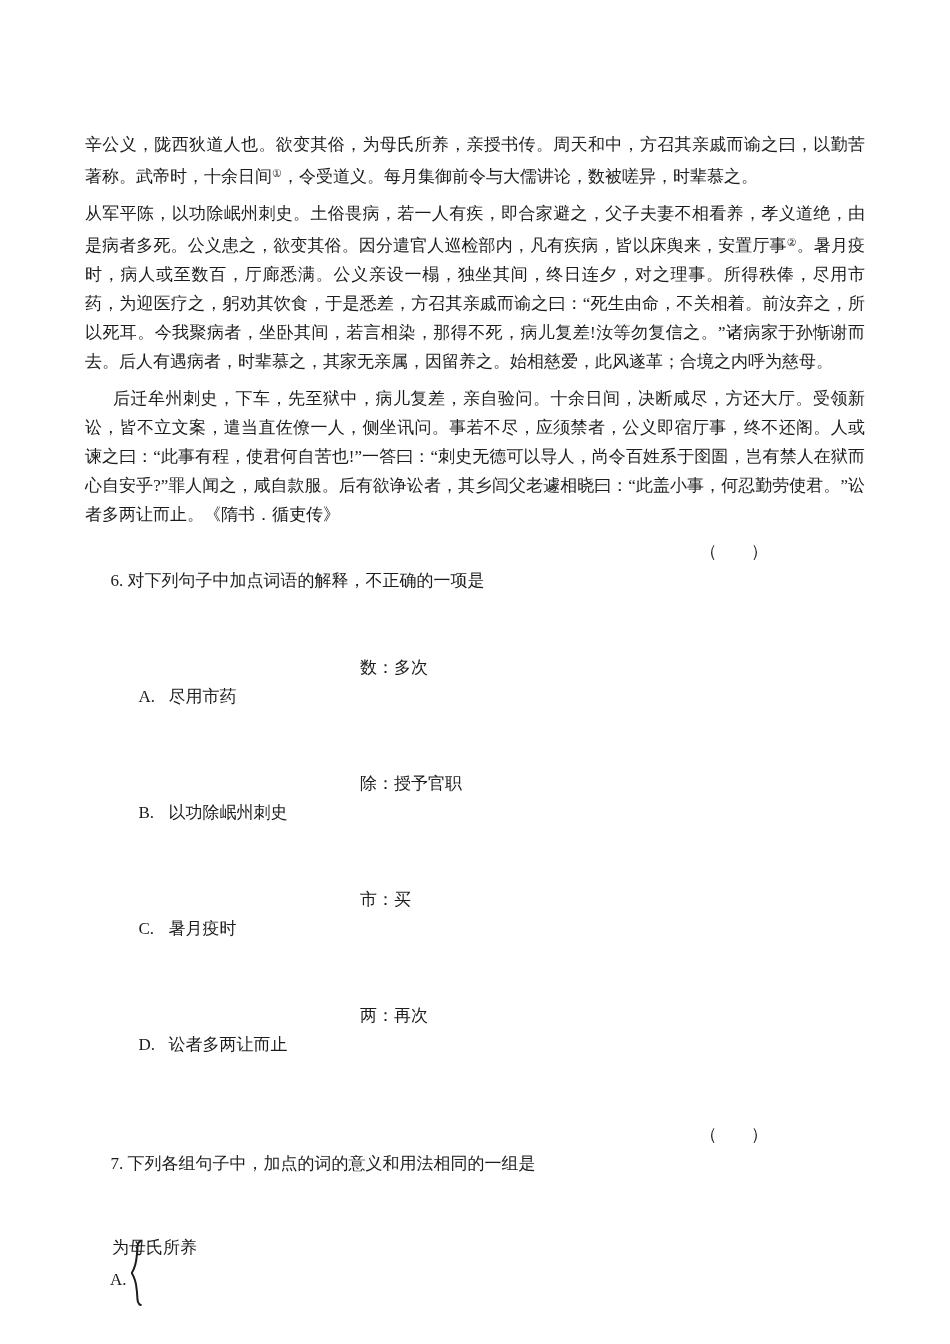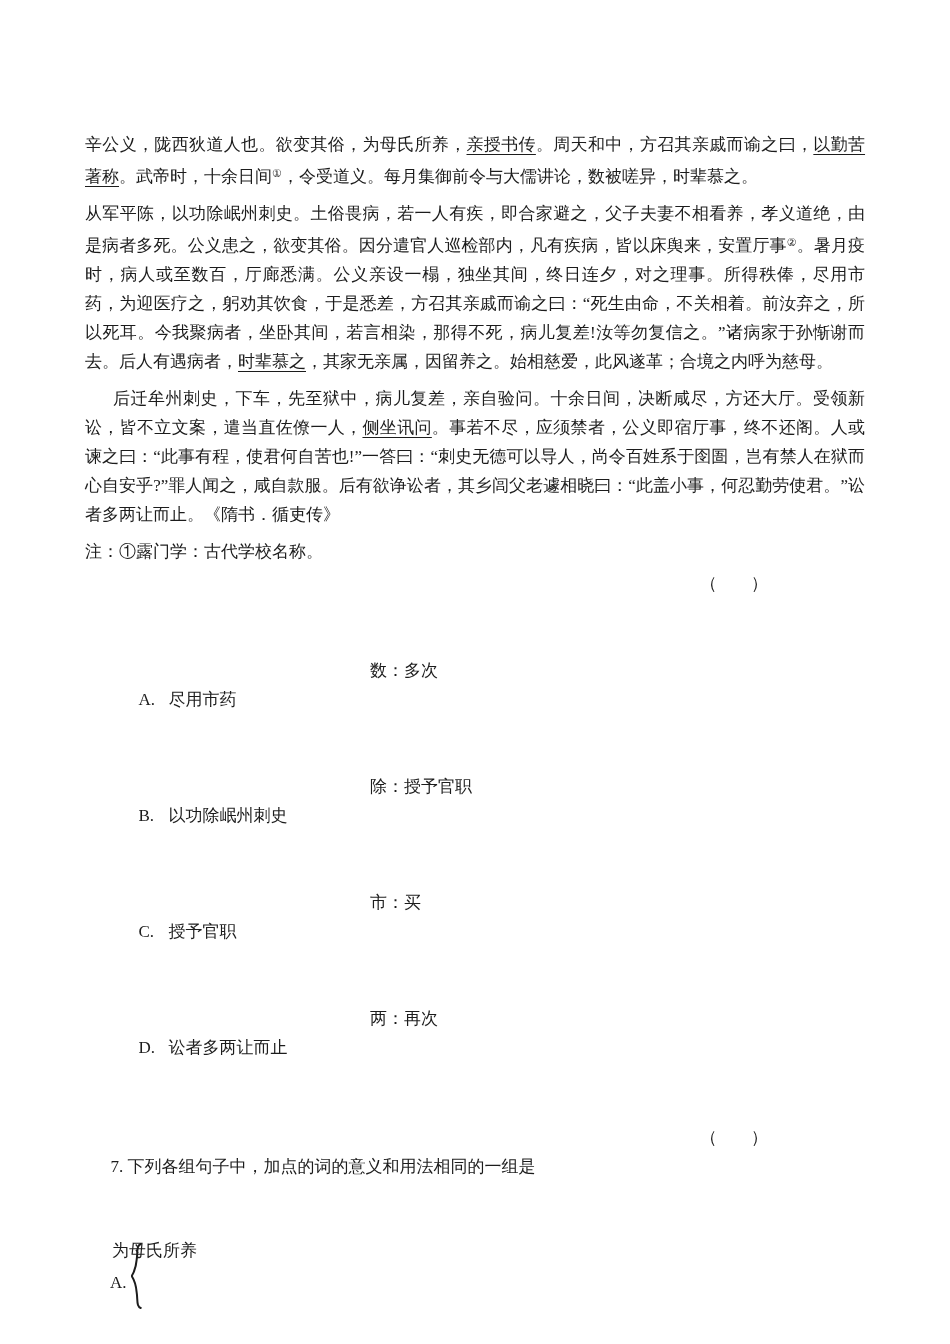--- a/index.html
+++ b/index.html
@@ -9,29 +9,29 @@
     box-sizing:border-box;
     padding:130px 85px 0 85px;
     background:#ffffff;
     font-family:"Liberation Serif","DejaVu Serif",serif;
     font-size:17px;
     color:#1c1c1c;
     overflow:hidden;
   }
   .para { margin:0 0 8px 0; line-height:29px; text-align:justify; }
   .para.indent { text-indent:28px; }
-  .u { text-decoration:underline; text-underline-offset:4px; }
+  .u { text-underline-offset:4px; }
   .sup { font-size:11px; vertical-align:5px; }
   .notes { margin-top:6px; }
   .note { line-height:29px; white-space:pre; }
   .note-2 { padding-left:48px; }
   .stem { position:relative; line-height:29px; margin-top:3px; white-space:pre; }
   .bracket { position:absolute; left:615px; top:0; white-space:pre; }
   .qopt { position:relative; line-height:29px; padding-left:28px; white-space:pre; }
-  .qopt .gloss { position:absolute; left:285px; top:0; }
+  .qopt .gloss { position:absolute; left:275px; top:0; }
   .opt-label { display:inline-block; min-width:30px; }
   .q7groups { margin-top:2px; }
   .q7g { position:relative; }
   .q7g-a { height:70px; }
   .q7line { position:absolute; white-space:pre; line-height:20px; }
   .q7label { position:absolute; white-space:pre; line-height:20px; }
   .brace { position:absolute; width:14px; }
   .brace svg { width:100%; height:100%; display:block; }
   
   .q7g-a .t1 { left:27px; top:0; }
@@ -44,37 +44,37 @@
 
 <div class="page">
 
   <div class="passage">
     <p class="para"><span>辛公义，陇西狄道人也。欲变其俗，为母氏所养，</span><span class="u">亲授书传</span><span>。周天和中，方召其亲戚而谕之曰，</span><span class="u">以勤苦著称</span><span>。武帝时，十余日间</span><span class="sup">①</span><span>，令受道义。每月集御前令与大儒讲论，数被嗟异，时辈慕之。</span></p>
     <p class="para"><span>从军平陈，以功除岷州刺史。土俗畏病，若一人有疾，即合家避之，父子夫妻不相看养，孝义道绝，由是病者多死。公义患之，欲变其俗。因分遣官人巡检部内，凡有疾病，皆以床舆来，安置厅事</span><span class="sup">②</span><span>。暑月疫时，病人或至数百，厅廊悉满。公义亲设一榻，独坐其间，终日连夕，对之理事。所得秩俸，尽用市药，为迎医疗之，躬劝其饮食，于是悉差，方召其亲戚而谕之曰：“死生由命，不关相着。前汝弃之，所以死耳。今我聚病者，坐卧其间，若言相染，那得不死，病儿复差!汝等勿复信之。”诸病家于孙惭谢而去。后人有遇病者，</span><span class="u">时辈慕之</span><span>，其家无亲属，因留养之。始相慈爱，此风遂革；合境之内呼为慈母。</span></p>
     <p class="para indent"><span>后迁牟州刺史，下车，先至狱中，病儿复差，亲自验问。十余日间，决断咸尽，方还大厅。受领新讼，皆不立文案，遣当直佐僚一人，</span><span class="u">侧坐讯问</span><span>。事若不尽，应须禁者，公义即宿厅事，终不还阁。人或谏之曰：“此事有程，使君何自苦也!”一答曰：“刺史无德可以导人，尚令百姓系于囹圄，岂有禁人在狱而心自安乎?”罪人闻之，咸自款服。后有欲诤讼者，其乡闾父老遽相晓曰：“此盖小事，何忍勤劳使君。”讼者多两让而止。《隋书．循吏传》</span></p>
   </div>
 
   <div class="notes">
-    <div class="note">注：①露门学：古代学校名称。</div>
   </div>
 
   <div class="qblock">
     <div class="stem">
+      <span>6. 对下列句子中加点词语的解释，不正确的一项是</span>
       <span class="bracket">（　　）</span>
     </div>
     <div class="qopt">
       <span class="opt-label">A.</span><span>尽用市药</span>
       <span class="gloss">数：多次</span>
     </div>
     <div class="qopt">
       <span class="opt-label">B.</span><span>以功除岷州刺史</span>
       <span class="gloss">除：授予官职</span>
     </div>
     <div class="qopt">
-      <span class="opt-label">C.</span><span>授予官职</span>
+      <span class="opt-label">C.</span><span>暑月疫时</span>
       <span class="gloss">市：买</span>
     </div>
     <div class="qopt">
       <span class="opt-label">D.</span><span>讼者多两让而止</span>
       <span class="gloss">两：再次</span>
     </div>
   </div>
 
   <div class="qblock">
     <div class="stem">

